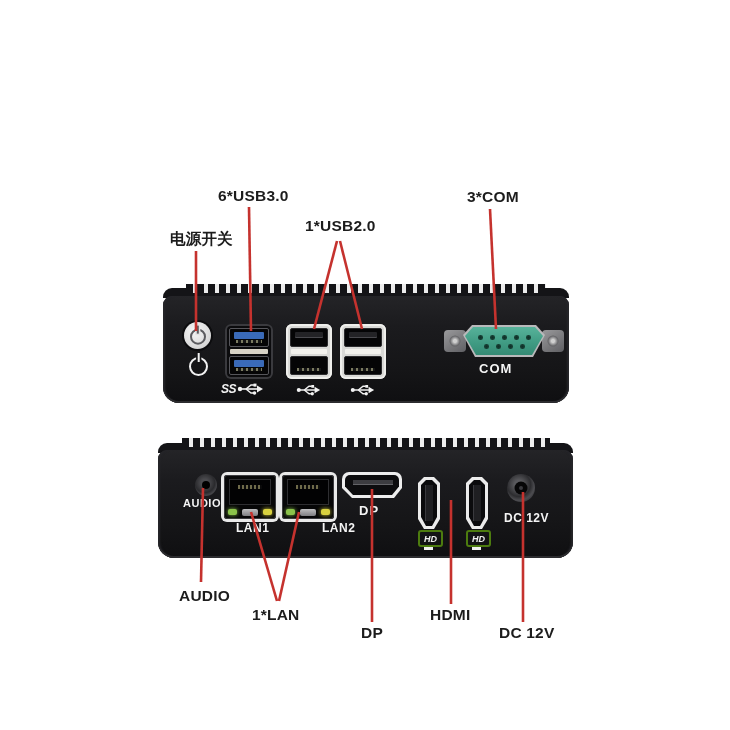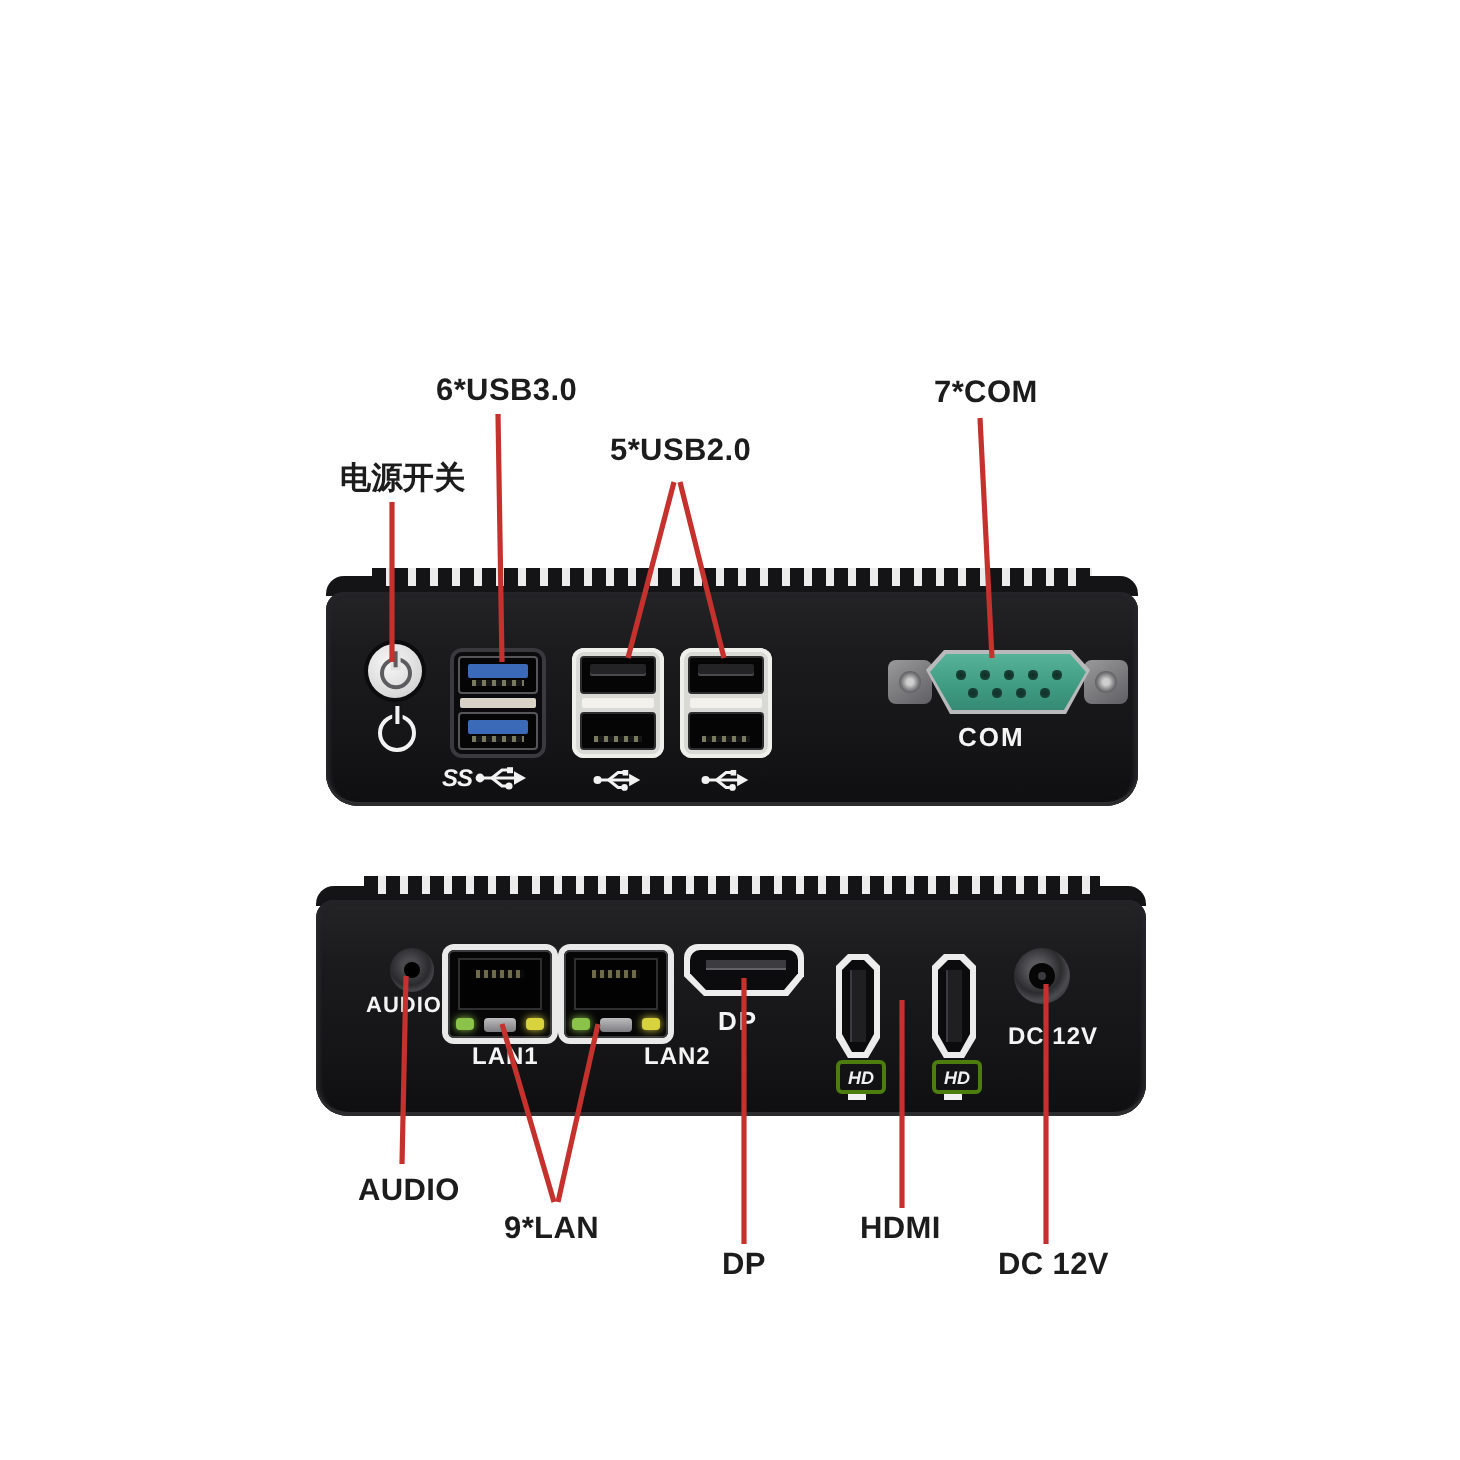--- a/index.html
+++ b/index.html
@@ -109,25 +109,25 @@
   .lines{position:absolute;left:0;top:0;z-index:30;pointer-events:none;}
   .icon-svg{display:block;}
 </style>
 </head>
 <body>
 
 <div class="stage">
 
   <div class="callout" style="left:170px;top:229px;">电源开关</div>
   <div class="callout" style="left:218px;top:187px;">6*USB3.0</div>
-  <div class="callout" style="left:305px;top:217px;">5*USB2.0</div>
-  <div class="callout" style="left:467px;top:188px;">7*COM</div>
+  <div class="callout" style="left:305px;top:217px;">1*USB2.0</div>
+  <div class="callout" style="left:467px;top:188px;">3*COM</div>
 
   <div class="callout" style="left:179px;top:587px;">AUDIO</div>
-  <div class="callout" style="left:252px;top:606px;">9*LAN</div>
+  <div class="callout" style="left:252px;top:606px;">1*LAN</div>
   <div class="callout" style="left:361px;top:624px;">DP</div>
   <div class="callout" style="left:430px;top:606px;">HDMI</div>
   <div class="callout" style="left:499px;top:624px;">DC 12V</div>
 
   <div>
     <div class="fins" style="left:186px;top:284px;width:360px;"></div>
     <div class="corner l" style="left:163px;top:288px;width:28px;"></div>
     <div class="corner r" style="left:541px;top:288px;width:28px;"></div>
     <div class="chassis-body" style="left:163px;top:296px;width:406px;height:107px;"></div>
 

